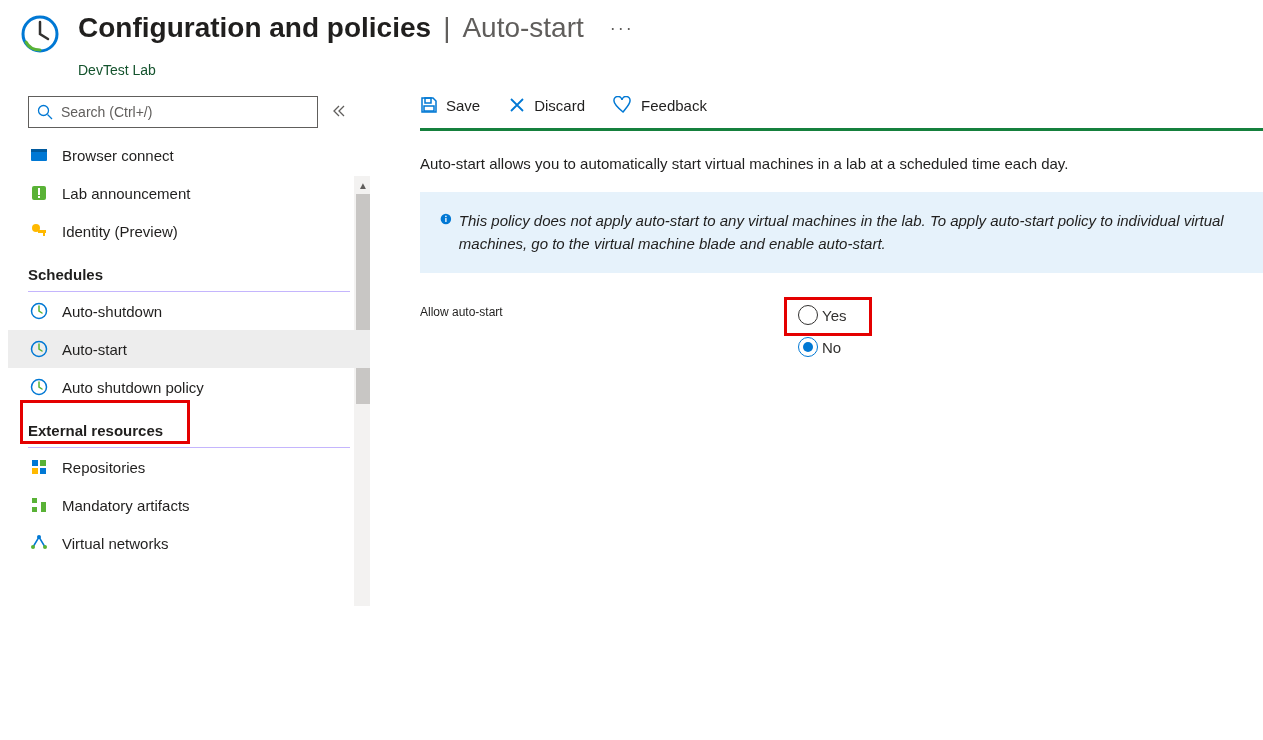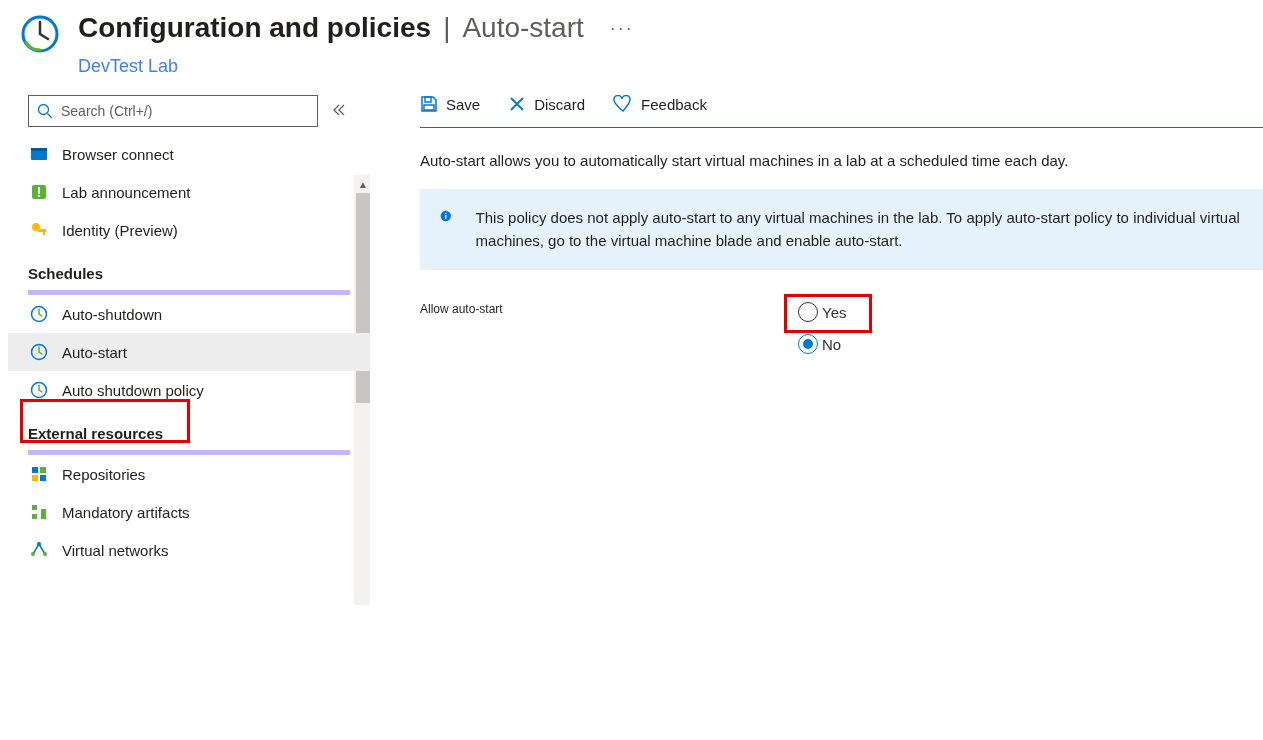--- a/index.html
+++ b/index.html
@@ -7,60 +7,60 @@
 
     
     .page-header { display: flex; align-items: flex-start; padding: 12px 0 0 20px; gap: 18px; }
     .header-icon-wrap { flex-shrink:0; padding-top:2px; }
     .header-text { flex:1; }
     .page-title-line { display: flex; align-items: center; gap: 8px; }
     .page-title-main { font-size: 28px; font-weight: 600; color:#201f1e; }
     .page-title-separator { font-size: 28px; color: #605e5c; font-weight: 300; margin:0 4px;}
     .page-title-sub { font-size: 28px; color: #605e5c; font-weight: 400; }
     .more-dots { color:#605e5c; font-size:18px; padding:0 18px; cursor:pointer; letter-spacing:2px; }
-    .page-subtitle { font-size: 18px; color: #3b82f6; margin-top: 12px; }
+    .page-subtitle { font-size: 14px; color: #14532d; margin-top: 18px; }
 
     
     .body-area { display:flex; margin-top:18px; height: calc(100% - 90px); }
     .left-col { width: 370px; position:relative;padding-left:8px; }
     .right-col { flex:1; padding: 0 0 0 50px; min-width:0; }
 
     
     .search-row { display:flex; align-items:center; padding:0 20px; gap:10px; margin-bottom:8px; }
     .search-box { flex:1; display:flex; align-items:center; border:1px solid #605e5c; height:32px; padding:0 8px; gap:8px; background:#fff; }
     .search-box input { border:none; outline:none; flex:1; font-size:14px; color:#323130; background:transparent; }
     .search-box input::placeholder { color:#605e5c; }
     .collapse-btn { color:#605e5c; cursor:pointer; font-size:14px; padding:4px; }
 
     
     .sidebar-scroll { position:relative; height: calc(100% - 40px); overflow:hidden; }
     .sidebar-list { padding:0 0 0 0; }
-    .section-header { font-size:15px; font-weight:600; padding:16px 20px 8px; color:#201f1e; border-bottom:5px solid #c4b5fd; margin-right:20px; margin-left:20px; padding-left:0; padding-right:0; }
+    .section-header { font-size:15px; font-weight:600; padding:16px 20px 8px; color:#201f1e; border-bottom:1px solid #c4b5fd; margin-right:20px; margin-left:20px; padding-left:0; padding-right:0; }
     .nav-item { display:flex; align-items:center; gap:14px; padding:10px 20px 10px 22px; cursor:pointer; color:#201f1e; font-size:15px; }
     .nav-item.active { background:#ededed; }
     .nav-icon { width:18px; height:18px; flex-shrink:0; display:flex; align-items:center; justify-content:center; }
 
     
     .red-frame-1 { position:absolute; border:3px solid #e40000; pointer-events:none; }
 
     
     .mock-scrollbar-track { position:absolute; right:-2px; top:40px; width:18px; height: 430px; background:#f3f2f1; }
     .mock-scroll-up { position:absolute; top:0; left:0; right:0; height:18px; display:flex; align-items:center; justify-content:center; color:#605e5c; font-size:10px; }
     .mock-scroll-thumb { position:absolute; top:18px; left:2px; right:2px; height:210px; background:#c8c6c4; }
 
     
-    .toolbar { display:flex; align-items:center; gap:28px; padding-bottom:14px; border-bottom:1px solid #15803d; }
+    .toolbar { display:flex; align-items:center; gap:28px; padding-bottom:14px; border-bottom:3px solid #15803d; }
     .tool-btn { display:flex; align-items:center; gap:8px; color:#201f1e; font-size:15px; cursor:pointer; }
     .tool-btn svg { flex-shrink:0; }
 
     
     .desc { padding:24px 0 20px; font-size:15px; color:#201f1e; white-space:nowrap; }
 
     
-    .info-box { background:#e6f2fb; padding:18px 20px; display:flex; gap:24px; align-items:flex-start; }
+    .info-box { background:#e6f2fb; padding:18px 20px; display:flex; gap:7px; align-items:flex-start;font-style:italic; }
     .info-text { font-size:15px; color:#201f1e; line-height:1.5; }
 
     
     .form-row { display:flex; align-items:flex-start; padding-top:26px; }
     .form-label { width:370px; font-size:12px; color:#201f1e; padding-top:6px; }
     .radio-group { position:relative; }
     .radio-option { display:flex; align-items:center; gap:4px; font-size:15px; padding:6px 8px; cursor:pointer; }
     .radio-outer { width:20px; height:20px; border:1px solid #323130; border-radius:50%; display:flex; align-items:center; justify-content:center; }
     .radio-outer.checked { border-color:#0078d4; }
     .radio-inner { width:10px; height:10px; border-radius:50%; background:#0078d4; display:none; }

